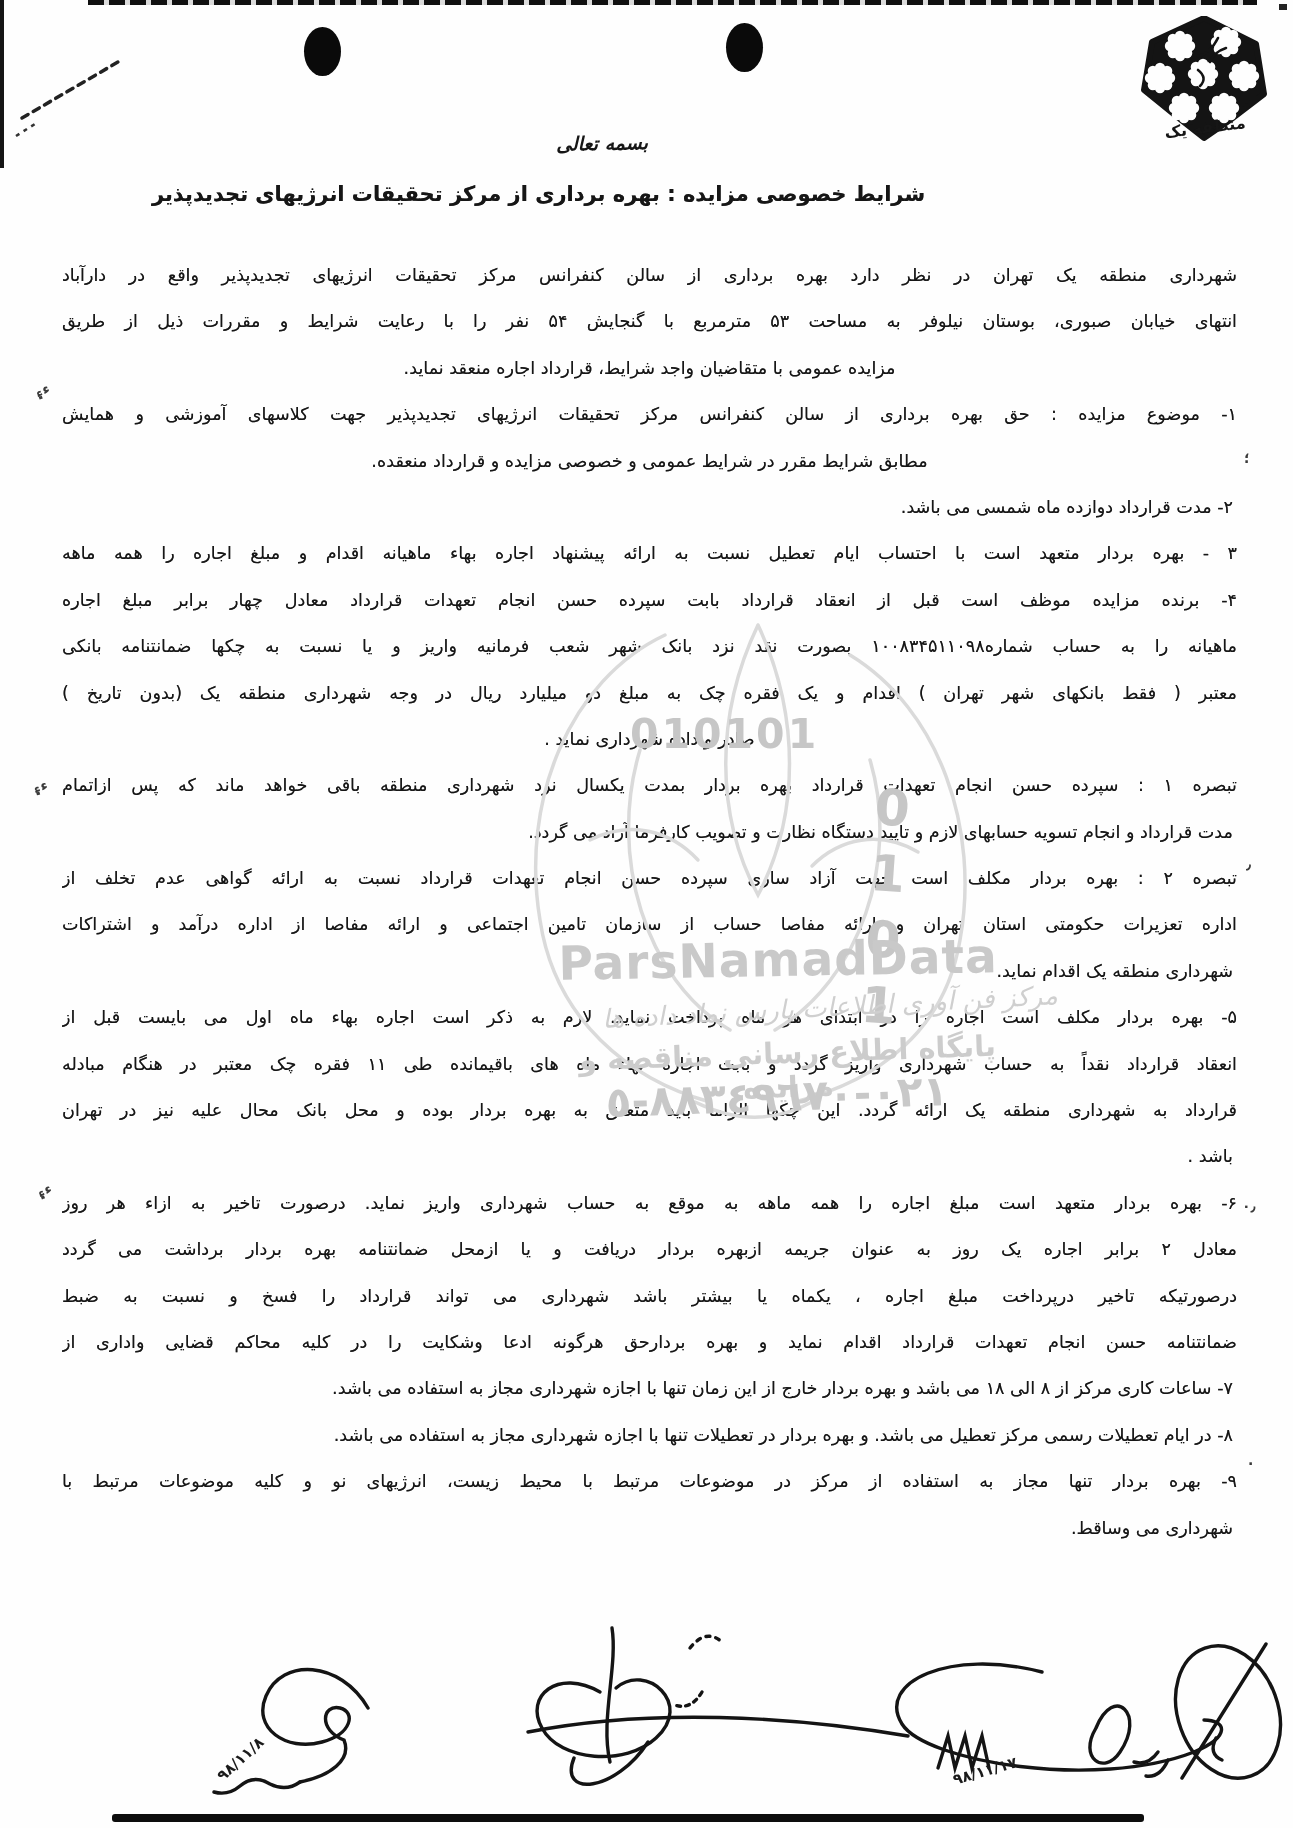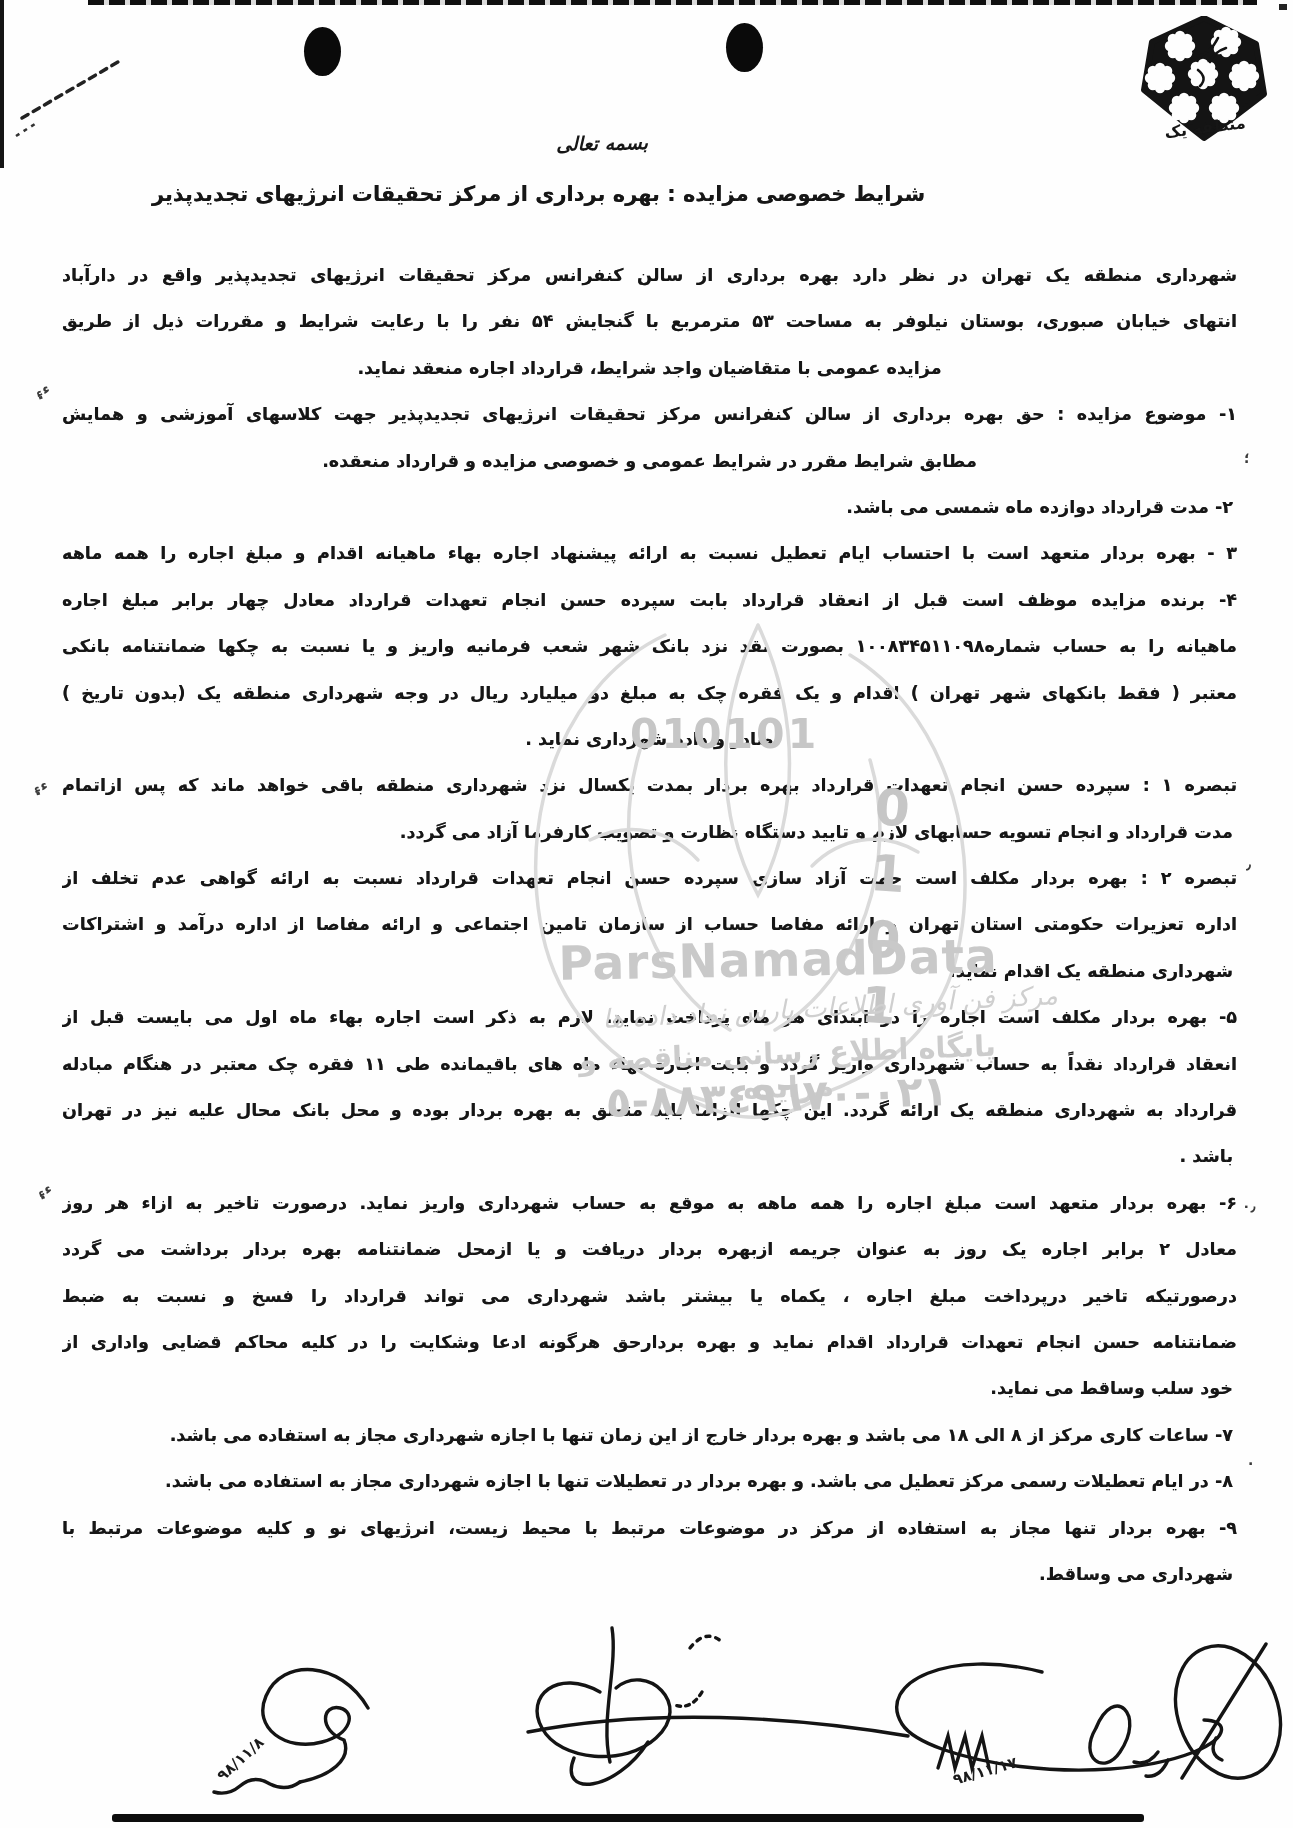--- a/index.html
+++ b/index.html
@@ -21,21 +21,21 @@
 
   
   .bismillah{position:absolute;top:132px;left:0;width:1240px;text-align:center;
     font-size:19px;font-weight:700;font-style:italic;transform:translateX(-18px) rotate(-1deg);}
   .doc-title{position:absolute;top:182px;left:0;width:1077px;text-align:center;
     font-size:21px;font-weight:800;direction:rtl;letter-spacing:.2px;
     text-shadow:0 0 .5px rgba(0,0,0,.65);}
 
   
   #text-block{position:absolute;top:252px;right:56px;left:62px;direction:rtl;}
-  .line{height:46.4px;line-height:46.4px;font-size:17.6px;font-weight:700;
+  .line{height:46.4px;line-height:46.4px;font-size:17.6px;font-weight:400;
     white-space:nowrap;text-shadow:0 0 .4px rgba(0,0,0,.55);}
   .line.j{white-space:normal;text-align:justify;text-align-last:justify;overflow:hidden;}
   .line.r{text-align:right;padding-right:4px;}
   .line.c{text-align:center;}
 
   
   #watermark{position:absolute;left:440px;top:590px;width:640px;height:560px;
     pointer-events:none;}
   .wm-svg{position:absolute;left:0;top:0;}
   .wm-digits{position:absolute;left:190px;top:120px;font-size:41px;font-weight:800;
@@ -129,21 +129,20 @@
       <div class="line j">اداره تعزیرات حکومتی استان تهران و ارائه مفاصا حساب از سازمان تامین اجتماعی و ارائه مفاصا از اداره درآمد و اشتراکات</div>
       <div class="line r">شهرداری منطقه یک اقدام نماید.</div>
       <div class="line j">۵- بهره بردار مکلف است اجاره را در ابتدای هر ماه پرداخت نماید.  لازم به ذکر است اجاره بهاء  ماه اول می بایست قبل از</div>
       <div class="line j">انعقاد قرارداد نقداً به حساب شهرداری واریز گردد و بابت اجاره بهاء  ماه های باقیمانده طی ۱۱ فقره چک معتبر در هنگام مبادله</div>
       <div class="line j">قرارداد به شهرداری منطقه یک ارائه گردد. این چکها الزاما باید متعلق به بهره بردار بوده و محل بانک محال علیه نیز در تهران</div>
       <div class="line r">باشد .</div>
       <div class="line j">۶-  بهره بردار متعهد است مبلغ اجاره را همه ماهه به موقع به حساب شهرداری واریز نماید. درصورت تاخیر به ازاء هر روز</div>
       <div class="line j">معادل ۲ برابر اجاره یک روز به عنوان جریمه ازبهره بردار دریافت و یا ازمحل ضمانتنامه بهره بردار برداشت می گردد</div>
       <div class="line j">درصورتیکه تاخیر درپرداخت مبلغ اجاره ، یکماه یا بیشتر باشد شهرداری  می تواند قرارداد را فسخ و نسبت به ضبط</div>
       <div class="line j">ضمانتنامه حسن انجام تعهدات قرارداد اقدام نماید و بهره بردارحق هرگونه ادعا وشکایت را در کلیه محاکم قضایی واداری از</div>
-      <div class="line r">خود سلب وساقط می نماید.</div>
       <div class="line r">۷- ساعات کاری مرکز از ۸ الی ۱۸ می باشد و بهره بردار خارج از این زمان تنها با اجازه شهرداری مجاز به استفاده می باشد.</div>
       <div class="line r">۸- در ایام تعطیلات رسمی مرکز تعطیل می باشد. و بهره بردار در تعطیلات تنها با اجازه شهرداری مجاز به استفاده می باشد.</div>
       <div class="line j">۹- بهره بردار تنها مجاز به استفاده از مرکز در موضوعات مرتبط با محیط زیست، انرژیهای نو و کلیه موضوعات مرتبط با</div>
       <div class="line r">شهرداری می وساقط.</div>
     </div>
 
   <div id="watermark">
     <svg class="wm-svg" width="640" height="560" viewBox="0 0 640 560">
       <g stroke="#dadada" stroke-width="3.5" fill="none" stroke-linecap="round">
         <path d="M225,45 C130,90 80,210 100,330 C115,430 190,490 270,512"></path>

